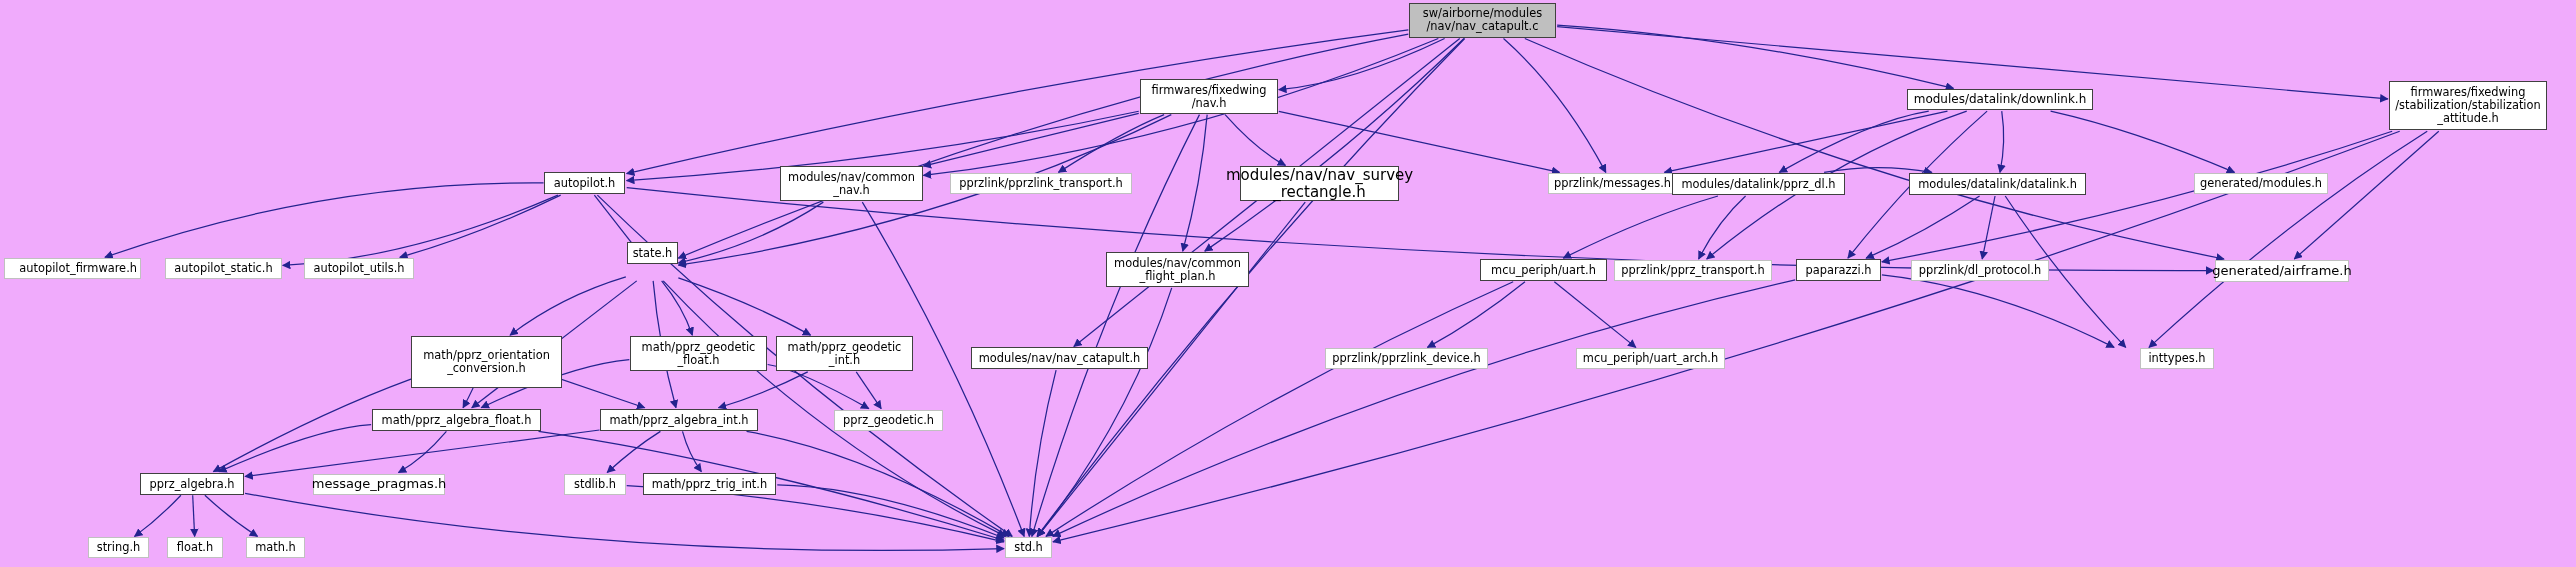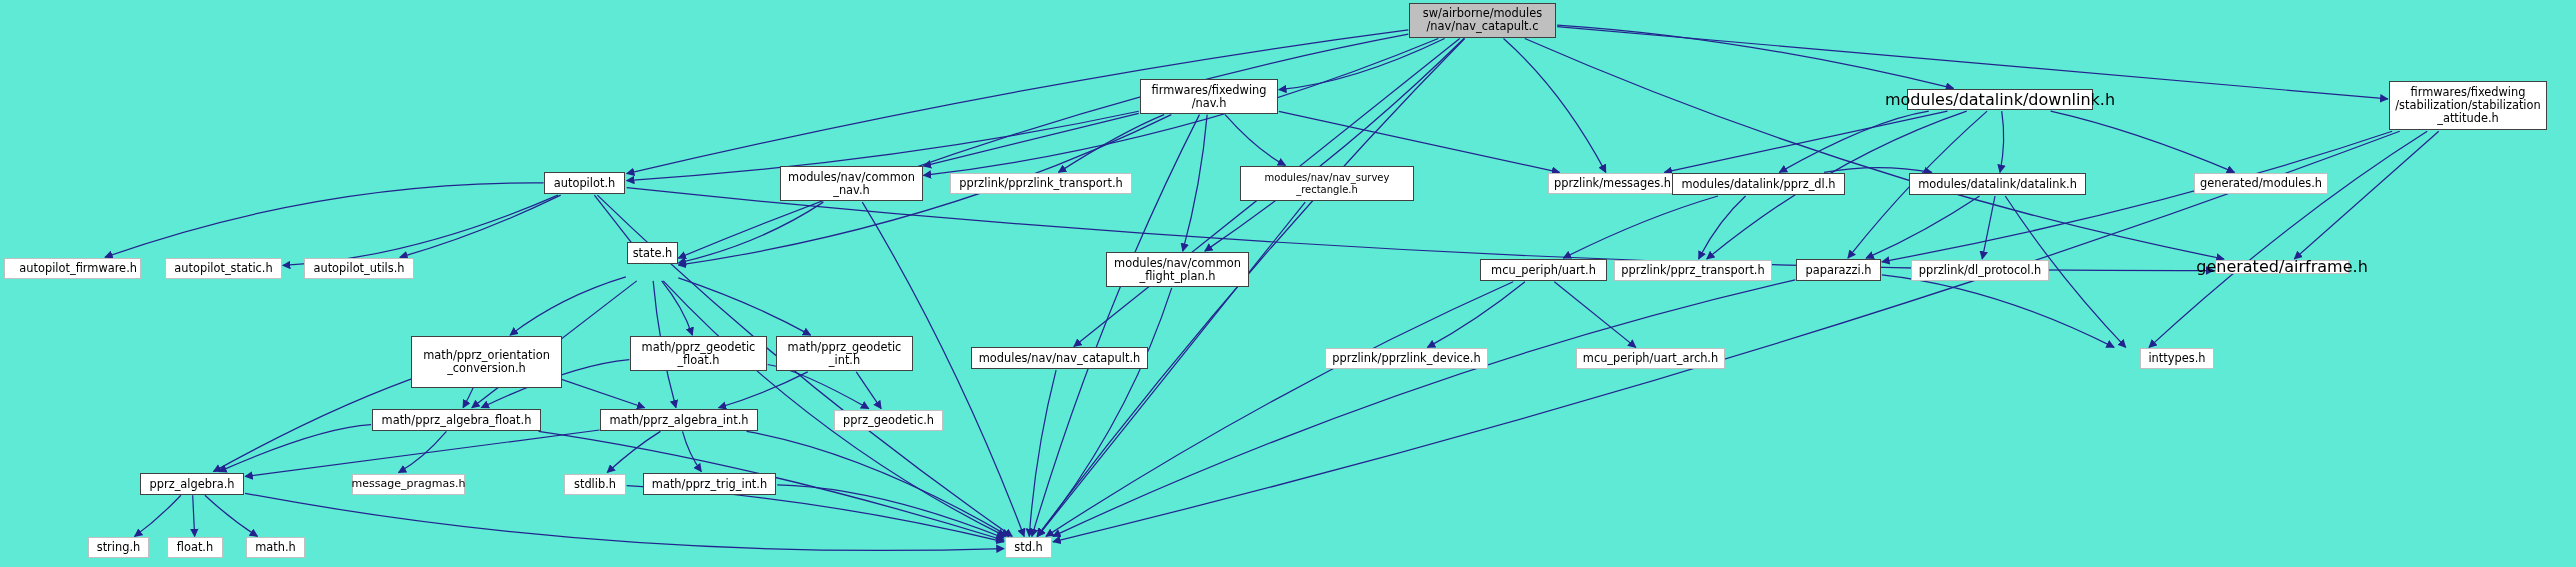--- a/index.html
+++ b/index.html
@@ -4,21 +4,21 @@
 <style>
   html, body {
     margin: 0;
     padding: 0;
     background: #ffffff;
   }
   #canvas {
     position: relative;
     width: 2576px;
     height: 567px;
-    background: #5eead4;
+    background: #f0abfc;
     font-family: "DejaVu Sans", "Liberation Sans", sans-serif;
     overflow: hidden;
   }
   #edges {
     position: absolute;
     left: 0; top: 0;
     width: 2576px;
     height: 567px;
     pointer-events: none;
   }
@@ -133,60 +133,60 @@
         <path d="M 280 563.8139316305844 Q 693.2617820579936 641.0968332460823 1147 626.8774710312504" fill="none" stroke="#23238e" stroke-width="1.4" marker-end="url(#arrow)"></path>
         <path d="M 888 554.1288736314715 Q 999.615 556.49 1147 614.9028138096188" fill="none" stroke="#23238e" stroke-width="1.4" marker-end="url(#arrow)"></path>
         <path d="M 716 555.0650158344454 Q 930.535 567.2025 1147 619.2655799398686" fill="none" stroke="#23238e" stroke-width="1.4" marker-end="url(#arrow)"></path>
       </g>
   </svg>
   <div id="node-layer">
       <div class="node root" style="left: 1409px; top: 2.6px; width: 147px; height: 35px; font-size: 11.4px;">sw/airborne/modules
 /nav/nav_catapult.c</div>
       <div class="node visited" style="left: 1140px; top: 79px; width: 138px; height: 35px; font-size: 11.4px;">firmwares/fixedwing
 /nav.h</div>
-      <div class="node visited" style="left: 1907px; top: 89px; width: 186px; height: 21px; font-size: 16px;">modules/datalink/downlink.h</div>
+      <div class="node visited" style="left: 1907px; top: 89px; width: 186px; height: 21px; font-size: 12px;">modules/datalink/downlink.h</div>
       <div class="node visited" style="left: 2389px; top: 81px; width: 158px; height: 49px; font-size: 11.4px;">firmwares/fixedwing
 /stabilization/stabilization
 _attitude.h</div>
       <div class="node visited" style="left: 544px; top: 172px; width: 81px; height: 22px; font-size: 11.4px;">autopilot.h</div>
       <div class="node visited" style="left: 780px; top: 166px; width: 143px; height: 35px; font-size: 11.4px;">modules/nav/common
 _nav.h</div>
       <div class="node" style="left: 950px; top: 173px; width: 182px; height: 21px; font-size: 11.4px;">pprzlink/pprzlink_transport.h</div>
-      <div class="node visited" style="left: 1240px; top: 166px; width: 174px; height: 35px; font-size: 10px;">modules/nav/nav_survey
+      <div class="node visited" style="left: 1240px; top: 166px; width: 159px; height: 35px; font-size: 15px;">modules/nav/nav_survey
 _rectangle.h</div>
       <div class="node" style="left: 1548px; top: 173px; width: 129px; height: 21px; font-size: 11.4px;">pprzlink/messages.h</div>
       <div class="node visited" style="left: 1672px; top: 173px; width: 173px; height: 22px; font-size: 11.4px;">modules/datalink/pprz_dl.h</div>
       <div class="node visited" style="left: 1909px; top: 173px; width: 177px; height: 22px; font-size: 11.4px;">modules/datalink/datalink.h</div>
       <div class="node" style="left: 2194px; top: 173px; width: 134px; height: 21px; font-size: 11.4px;">generated/modules.h</div>
       <div class="node" style="left: 4.4px; top: 258px; width: 137px; height: 21px; font-size: 11.4px; padding-left: 14px;">autopilot_firmware.h</div>
       <div class="node" style="left: 165px; top: 258px; width: 117px; height: 21px; font-size: 11.4px;">autopilot_static.h</div>
       <div class="node" style="left: 304px; top: 258px; width: 110px; height: 21px; font-size: 11.4px;">autopilot_utils.h</div>
       <div class="node visited" style="left: 627px; top: 242px; width: 51px; height: 22px; font-size: 11.4px;">state.h</div>
       <div class="node visited" style="left: 1106px; top: 252px; width: 143px; height: 35px; font-size: 11.4px;">modules/nav/common
 _flight_plan.h</div>
       <div class="node visited" style="left: 1480px; top: 259px; width: 127px; height: 22px; font-size: 11.4px;">mcu_periph/uart.h</div>
       <div class="node" style="left: 1614px; top: 260px; width: 158px; height: 21px; font-size: 11.4px;">pprzlink/pprz_transport.h</div>
       <div class="node visited" style="left: 1796px; top: 259px; width: 85px; height: 22px; font-size: 11.4px;">paparazzi.h</div>
       <div class="node" style="left: 1911px; top: 260px; width: 138px; height: 21px; font-size: 11.4px;">pprzlink/dl_protocol.h</div>
-      <div class="node" style="left: 2215px; top: 260px; width: 134px; height: 14px; font-size: 16px;">generated/airframe.h</div>
+      <div class="node" style="left: 2215px; top: 260px; width: 134px; height: 22px; font-size: 13px;">generated/airframe.h</div>
       <div class="node visited" style="left: 411px; top: 336px; width: 151px; height: 52px; font-size: 11.4px;">math/pprz_orientation
 _conversion.h</div>
       <div class="node visited" style="left: 630px; top: 336px; width: 137px; height: 35px; font-size: 11.4px;">math/pprz_geodetic
 _float.h</div>
       <div class="node visited" style="left: 776px; top: 336px; width: 137px; height: 35px; font-size: 11.4px;">math/pprz_geodetic
 _int.h</div>
       <div class="node visited" style="left: 971px; top: 347px; width: 177px; height: 22px; font-size: 11.4px;">modules/nav/nav_catapult.h</div>
       <div class="node" style="left: 1325px; top: 348px; width: 163px; height: 21px; font-size: 11.4px;">pprzlink/pprzlink_device.h</div>
       <div class="node" style="left: 1576px; top: 348px; width: 149px; height: 21px; font-size: 11.4px;">mcu_periph/uart_arch.h</div>
       <div class="node" style="left: 2100px; top: 348px; width: 74px; height: 21px; font-size: 11.4px; margin-left: 40px;">inttypes.h</div>
       <div class="node visited" style="left: 372px; top: 409px; width: 169px; height: 22px; font-size: 11.4px;">math/pprz_algebra_float.h</div>
       <div class="node visited" style="left: 600px; top: 409px; width: 158px; height: 22px; font-size: 11.4px;">math/pprz_algebra_int.h</div>
       <div class="node" style="left: 834px; top: 410px; width: 109px; height: 21px; font-size: 11.4px;">pprz_geodetic.h</div>
       <div class="node visited" style="left: 140px; top: 473px; width: 104px; height: 22px; font-size: 11.4px;">pprz_algebra.h</div>
-      <div class="node" style="left: 313px; top: 474px; width: 113px; height: 21px; font-size: 11px; margin-left: 39px;">message_pragmas.h</div>
+      <div class="node" style="left: 313px; top: 474px; width: 132px; height: 21px; font-size: 13px;">message_pragmas.h</div>
       <div class="node" style="left: 564px; top: 474px; width: 62px; height: 21px; font-size: 11.4px;">stdlib.h</div>
       <div class="node visited" style="left: 643px; top: 473px; width: 133px; height: 22px; font-size: 11.4px;">math/pprz_trig_int.h</div>
       <div class="node" style="left: 88px; top: 537px; width: 61px; height: 21px; font-size: 11.4px;">string.h</div>
       <div class="node" style="left: 167px; top: 537px; width: 56px; height: 21px; font-size: 11.4px;">float.h</div>
       <div class="node" style="left: 246px; top: 537px; width: 59px; height: 21px; font-size: 11.4px;">math.h</div>
       <div class="node" style="left: 1005px; top: 537px; width: 47px; height: 21px; font-size: 11.4px; text-align: right;">std.h</div>
     </div>
 </div>
 
 

